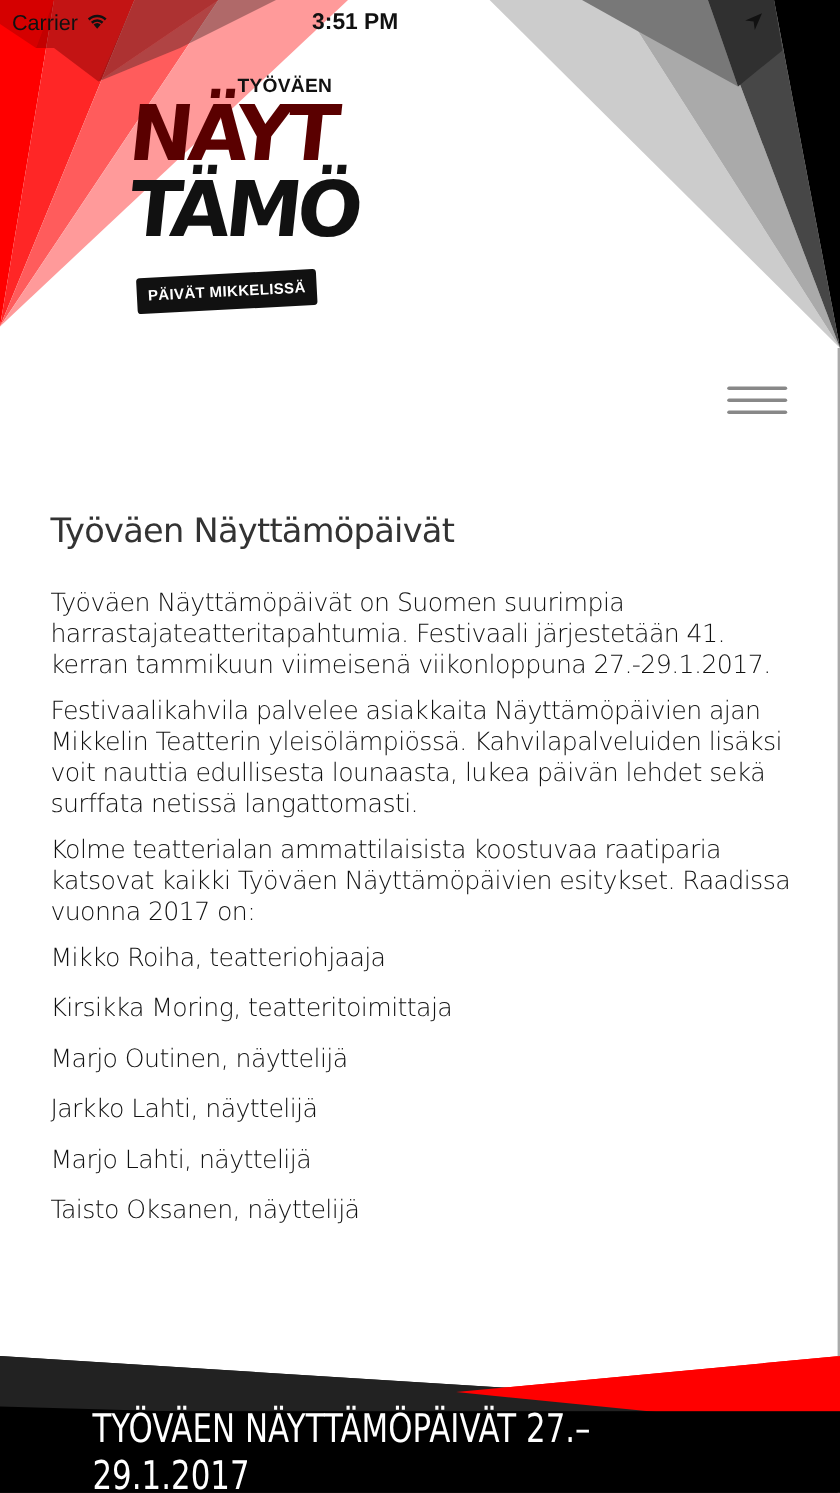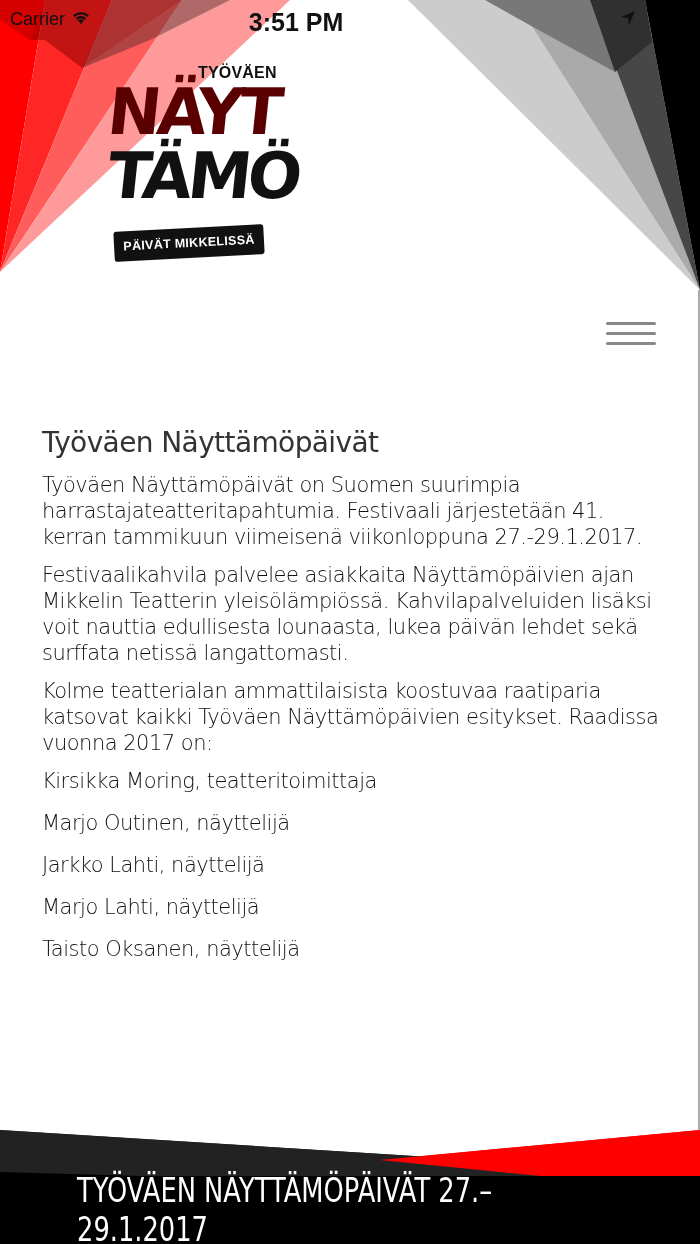--- a/index.html
+++ b/index.html
@@ -6,21 +6,21 @@
     html, body { width: 700px; height: 1244px; overflow: hidden; background: #ffffff; }
     body { position: relative; font-family: "DejaVu Sans", sans-serif; color: #222; }
 
     .deco-svg { position: absolute; left: 0; top: 0; width: 700px; height: 1244px; pointer-events: none; }
 
     .status-bar {
       position: absolute; left: 0; top: 0; width: 592px; height: 40px;
       font-family: "Liberation Sans", sans-serif; font-size: 18px; color: #111;
     }
     .status-bar .carrier { position: absolute; left: 10px; top: 9px; display: flex; align-items: center; gap: 6px; }
-    .status-bar .time { position: absolute; left: 0; right: 0; top: 8px; text-align: center; font-weight: bold; font-size: 25px; }
+    .status-bar .time { position: absolute; left: 0; right: 0; top: 8px; text-align: center; font-weight: bold; font-size: 19px; }
     .status-bar .loc { position: absolute; left: 620px; top: 10px; }
 
     .logo {
       position: absolute; left: 106px; top: 58px; width: 160px; height: 208px;
     }
     .logo .small-top {
       position: absolute; left: 92px; top: 6px; font-family: "Liberation Sans", sans-serif;
       font-weight: bold; font-size: 16px; color: #111; letter-spacing: 0.2px;
     }
     .logo .big {
@@ -40,21 +40,21 @@
       position: absolute; left: 600px; top: 315px; width: 62px; height: 36px; cursor: pointer;
       display: flex; flex-direction: column; justify-content: center; align-items: center; gap: 7px;
     }
     .menu-button span { display: block; width: 50px; height: 3px; background: #888; border-radius: 2px; }
 
     .content {
       position: absolute; left: 42px; top: 424px; width: 620px;
       font-family: "DejaVu Sans", sans-serif; font-weight: 300;
     }
     .content h1 {
-      font-weight: normal; font-size: 28px; line-height: 38px; color: #333; margin-bottom: 10px;
+      font-weight: normal; font-size: 28px; line-height: 38px; color: #333; margin-bottom: 27px;
       letter-spacing: -0.6px;
     }
     .content p {
       font-size: 21px; line-height: 26px; color: #111; margin-bottom: 12px; letter-spacing: -0.5px;
     }
     .content p.person { margin-bottom: 16px; }
 
     .bottom-caption {
       position: absolute; left: 0; top: 1176px; width: 700px; height: 68px;
       display: flex; align-items: center; justify-content: center;
@@ -124,20 +124,21 @@
   <span></span>
   <span></span>
   <span></span>
 </div>
 
 <div class="content">
   <h1>Työväen Näyttämöpäivät</h1>
   <p>Työväen Näyttämöpäivät on Suomen suurimpia harrastajateatteritapahtumia. Festivaali järjestetään 41. kerran tammikuun viimeisenä viikonloppuna 27.-29.1.2017.</p>
   <p>Festivaalikahvila palvelee asiakkaita Näyttämöpäivien ajan Mikkelin Teatterin yleisölämpiössä. Kahvilapalveluiden lisäksi voit nauttia edullisesta lounaasta, lukea päivän lehdet sekä surffata netissä langattomasti.</p>
   <p>Kolme teatterialan ammattilaisista koostuvaa raatiparia katsovat kaikki Työväen Näyttämöpäivien esitykset. Raadissa vuonna 2017 on:</p>
+  <p class="person">Mikko Roiha, teatteriohjaaja</p>
   <p class="person">Kirsikka Moring, teatteritoimittaja</p>
   <p class="person">Marjo Outinen, näyttelijä</p>
   <p class="person">Jarkko Lahti, näyttelijä</p>
   <p class="person">Marjo Lahti, näyttelijä</p>
   <p class="person">Taisto Oksanen, näyttelijä</p>
 </div>
 
 <svg class="deco-svg" viewBox="0 0 700 1244" xmlns="http://www.w3.org/2000/svg">
   <polygon points="0,1130 700,1174 700,1244 0,1244" fill="#222222"></polygon>
   <polygon points="380,1160 700,1130 700,1192" fill="#ff0000"></polygon>

